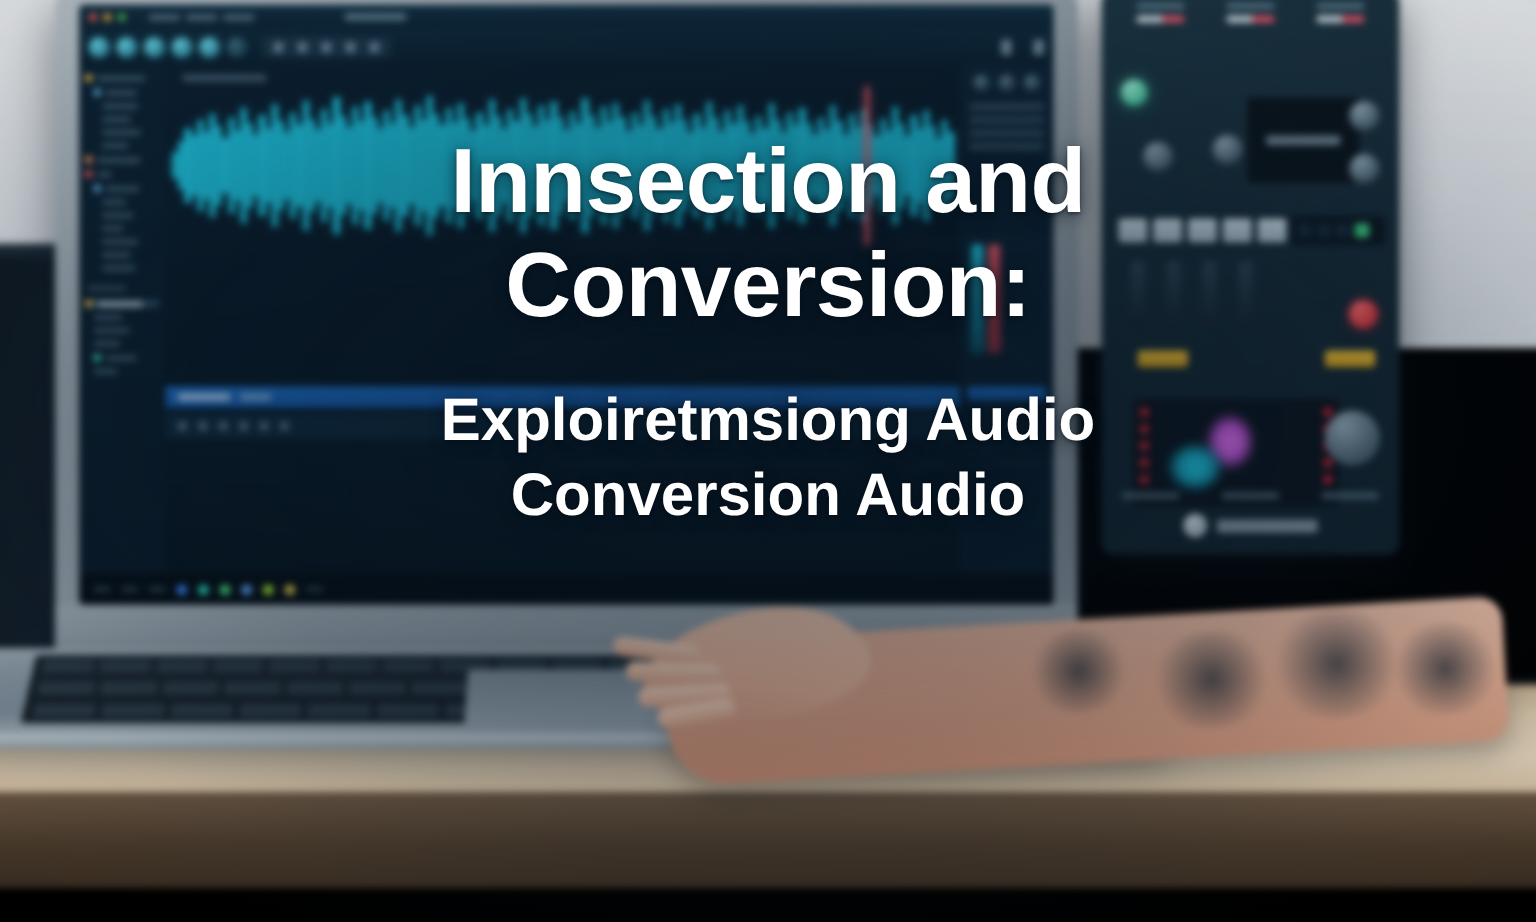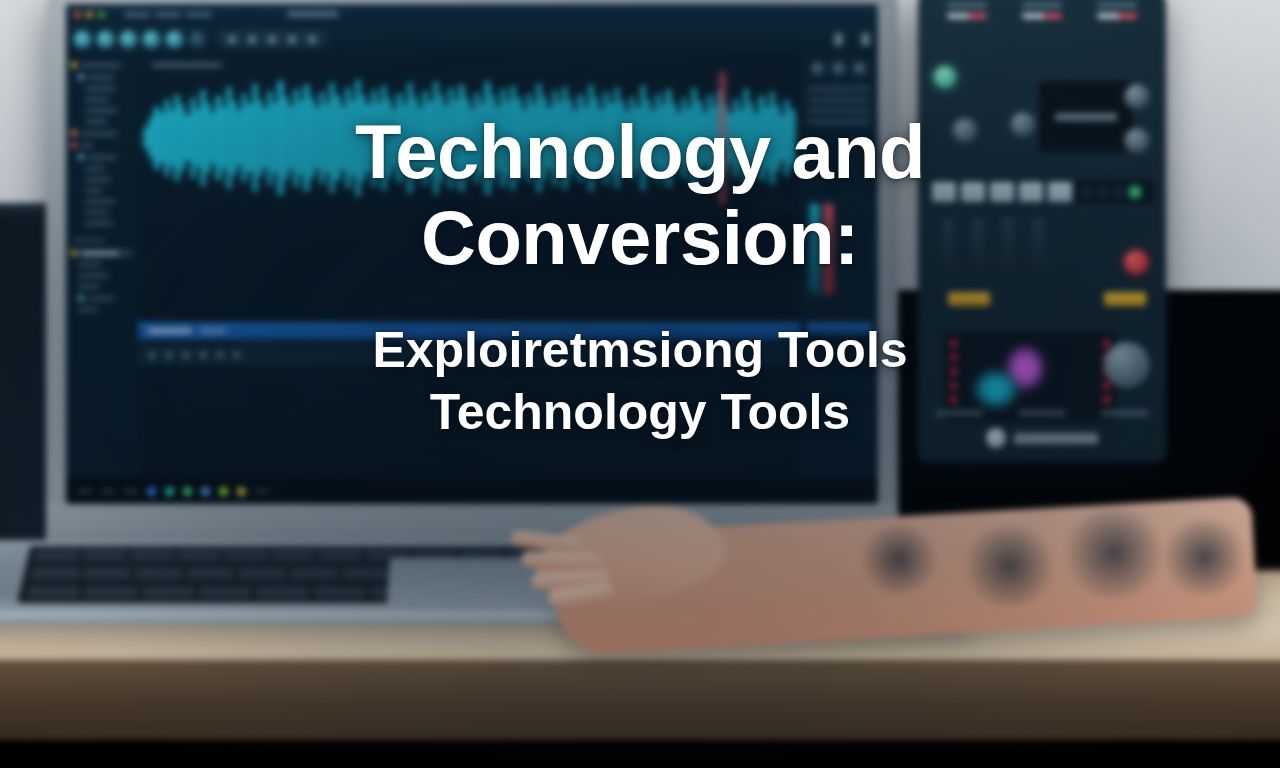--- a/index.html
+++ b/index.html
@@ -667,19 +667,19 @@
         <i class="finger" style="left:-6px;top:56px;width:78px;transform:rotate(4deg)"></i>
         <i class="finger" style="left:8px;top:72px;width:66px;transform:rotate(-2deg)"></i>
       </div>
 
     </div>
     <div class="scrim"></div>
     <div class="vignette"></div>
   </div>
 
   <div class="overlay">
-    <div class="headline h-line2">Technology and</div>
+    <div class="headline h-line2">Innsection and</div>
     <div class="headline h-line3">Conversion:</div>
-    <div class="subhead">Exploiretmsiong Tools</div>
-    <div class="subhead sub-line2">Technology Tools</div>
+    <div class="subhead">Exploiretmsiong Audio</div>
+    <div class="subhead sub-line2">Conversion Audio</div>
   </div>
 
 </div>
 
 </body></html>

